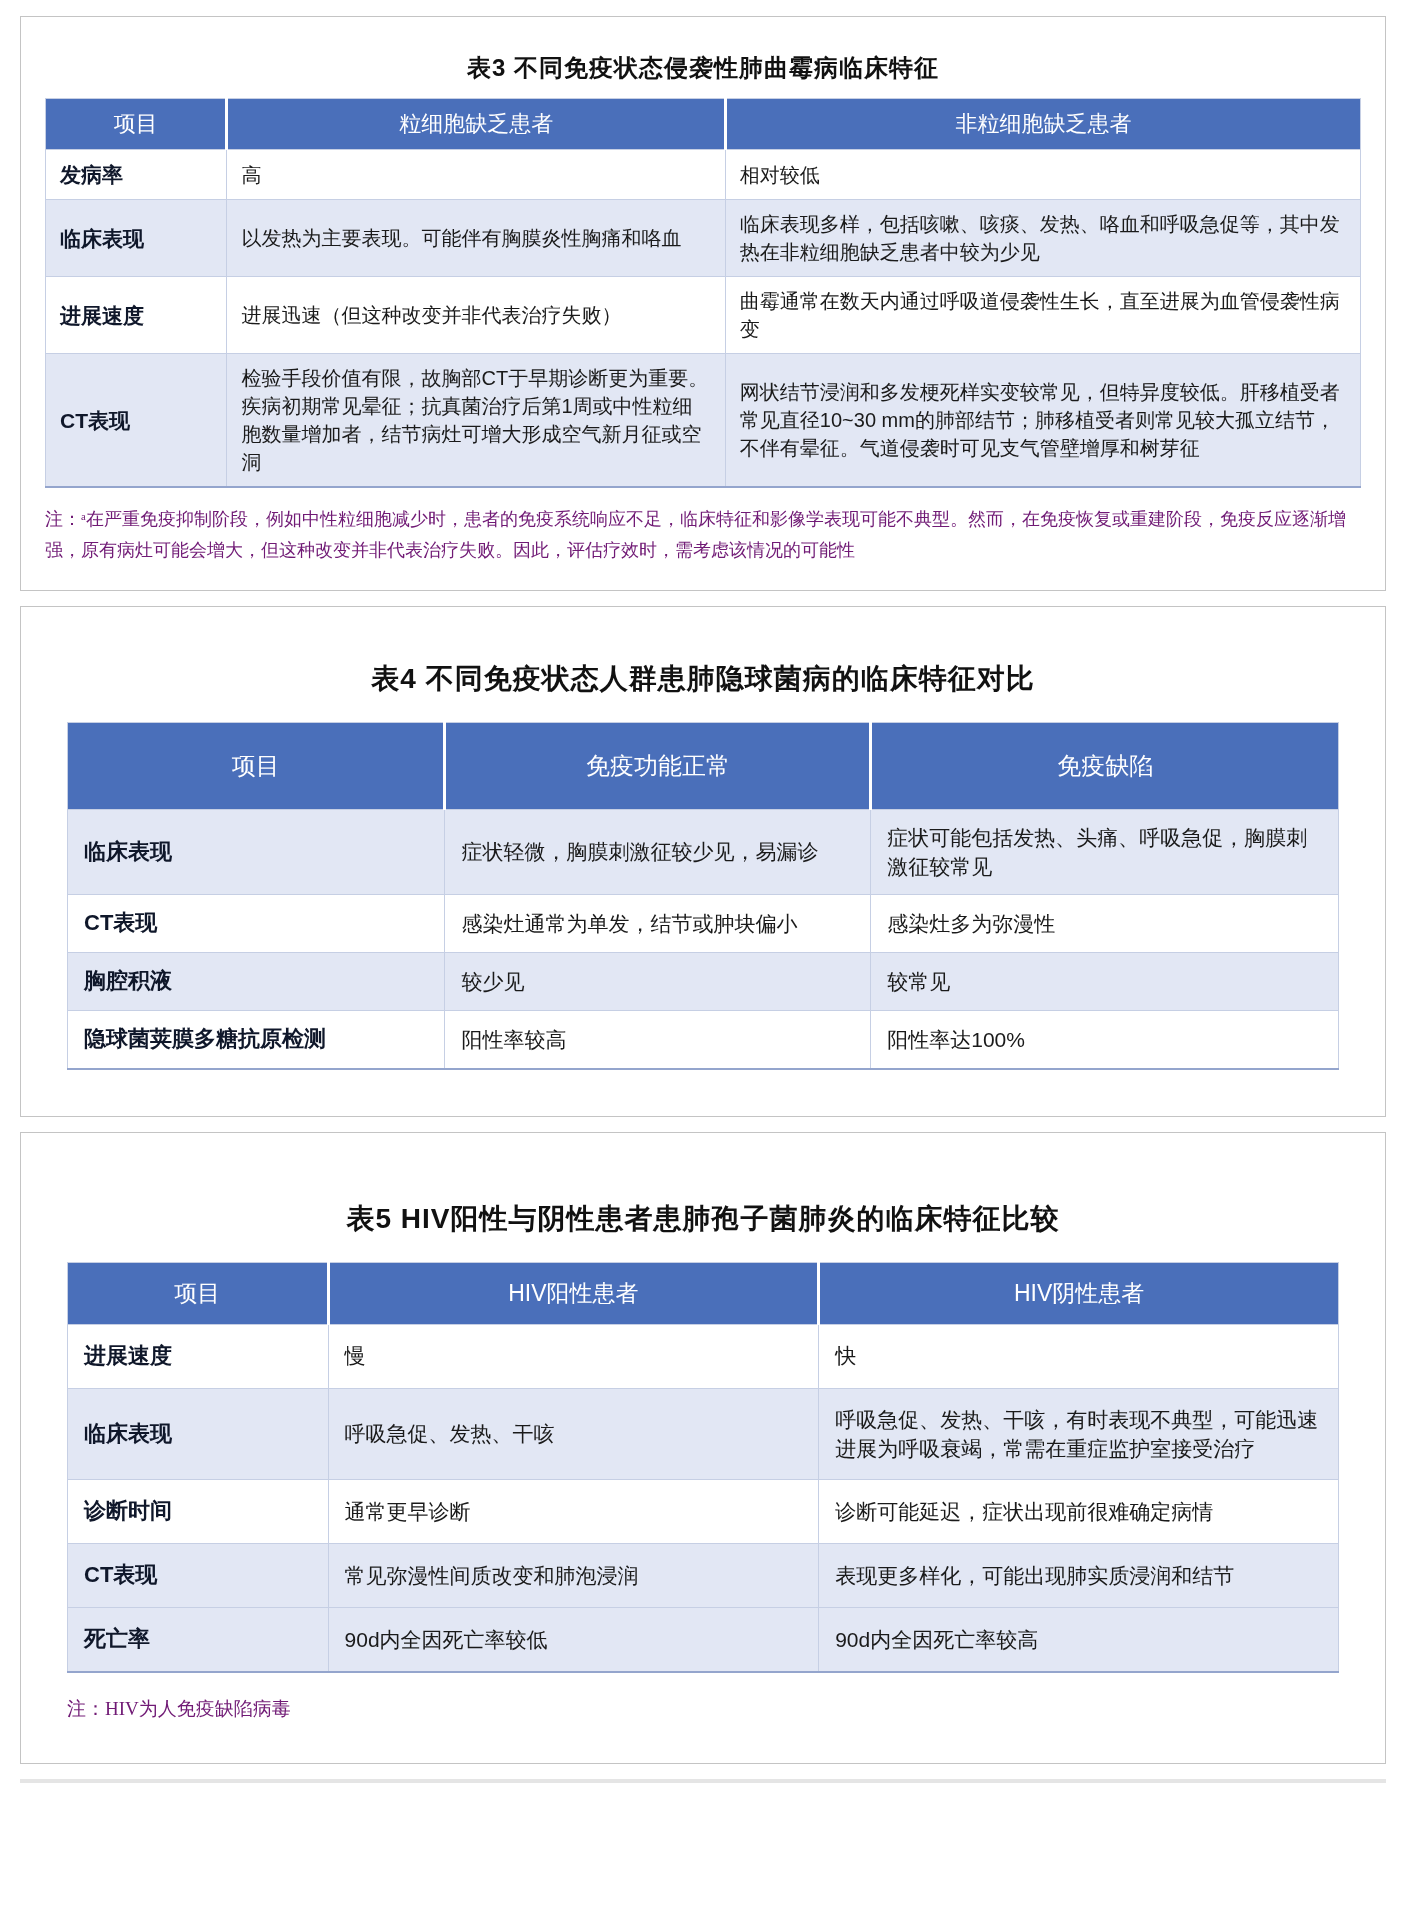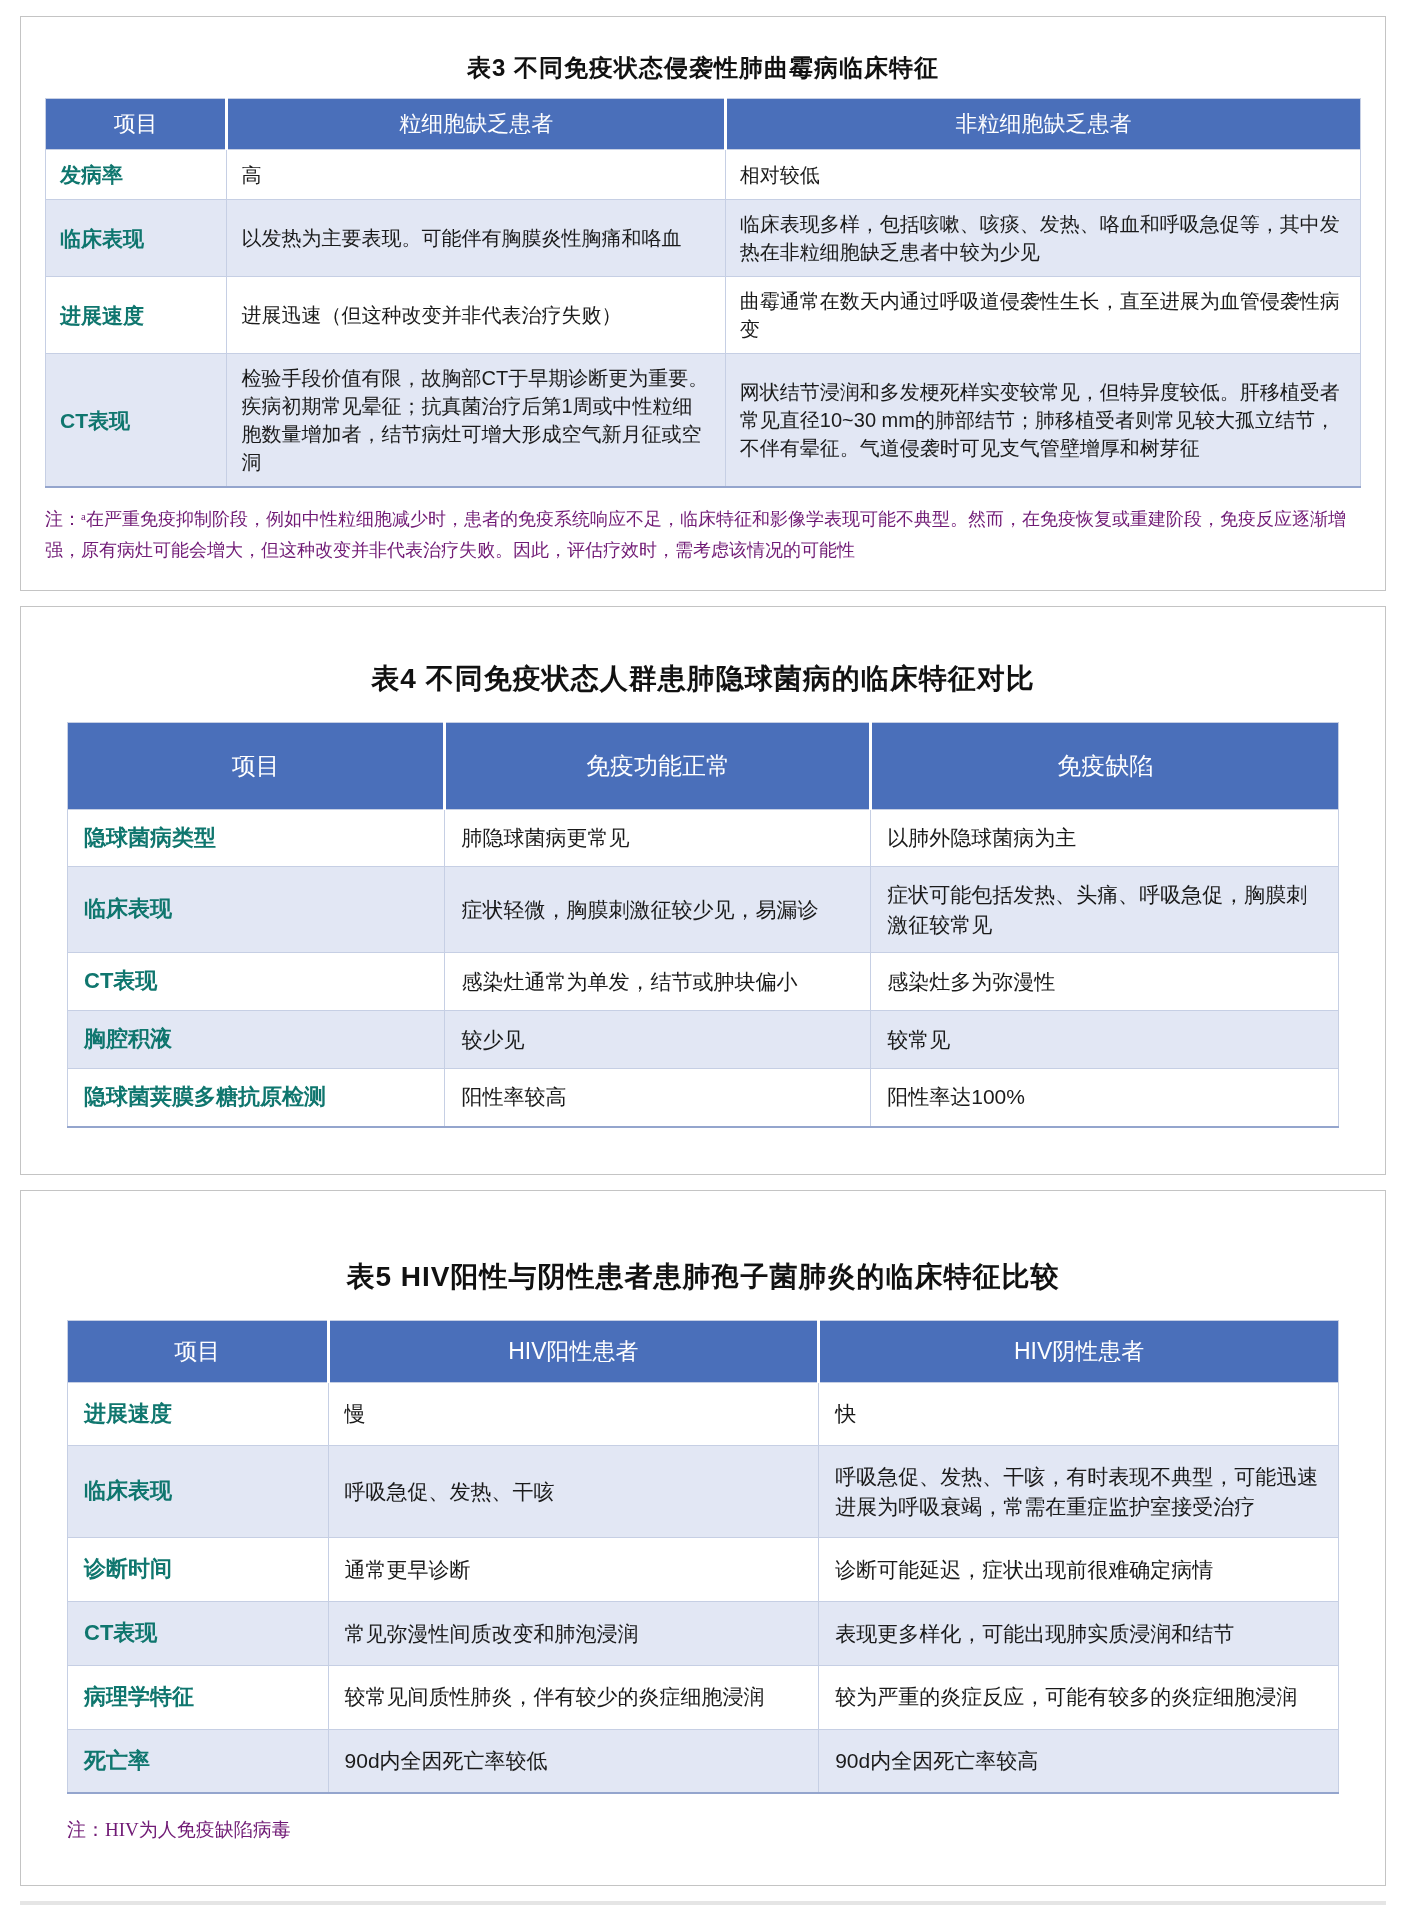--- a/index.html
+++ b/index.html
@@ -56,21 +56,21 @@
   tbody tr > *{
     border-top:1px solid var(--grid);
     vertical-align:middle;
     text-align:left;
     padding:10px 14px;
     font-size:20px;
     line-height:1.4;
     word-break:break-all;
   }
   tbody tr > *:not(:first-child){border-left:1px solid var(--grid)}
-  tbody th{font-weight:700;color:#0f766e;font-size:21px}
+  tbody th{font-weight:700;color:#0f172a;font-size:21px}
   tbody tr.band{background:var(--band-bg)}
   
   .t3 col.c1{width:13.8%} .t3 col.c2{width:37.9%} .t3 col.c3{width:48.3%}
   
   .t4 col.c1{width:29.7%} .t4 col.c2{width:33.5%} .t4 col.c3{width:36.8%}
   .t4 thead th{padding:27px 8px;font-size:24px}
   .t4 tbody tr > *{padding:13px 16px;font-size:21px}
   .t4 tbody th{font-size:22px}
   
   .t5 col.c1{width:20.5%} .t5 col.c2{width:38.6%} .t5 col.c3{width:40.9%}
@@ -145,25 +145,20 @@
             <col class="c3">
           </colgroup>
         <thead>
             <tr>
               <th>项目</th>
               <th>免疫功能正常</th>
               <th>免疫缺陷</th>
             </tr>
           </thead>
         <tbody>
-            <tr>
-              <th scope="row">隐球菌病类型</th>
-              <td>肺隐球菌病更常见</td>
-              <td>以肺外隐球菌病为主</td>
-            </tr>
             <tr class="band">
               <th scope="row">临床表现</th>
               <td>症状轻微，胸膜刺激征较少见，易漏诊</td>
               <td>症状可能包括发热、头痛、呼吸急促，胸膜刺激征较常见</td>
             </tr>
             <tr>
               <th scope="row">CT表现</th>
               <td>感染灶通常为单发，结节或肿块偏小</td>
               <td>感染灶多为弥漫性</td>
             </tr>
@@ -212,25 +207,20 @@
             <tr>
               <th scope="row">诊断时间</th>
               <td>通常更早诊断</td>
               <td>诊断可能延迟，症状出现前很难确定病情</td>
             </tr>
             <tr class="band">
               <th scope="row">CT表现</th>
               <td>常见弥漫性间质改变和肺泡浸润</td>
               <td>表现更多样化，可能出现肺实质浸润和结节</td>
             </tr>
-            <tr>
-              <th scope="row">病理学特征</th>
-              <td>较常见间质性肺炎，伴有较少的炎症细胞浸润</td>
-              <td>较为严重的炎症反应，可能有较多的炎症细胞浸润</td>
-            </tr>
             <tr class="band">
               <th scope="row">死亡率</th>
               <td>90d内全因死亡率较低</td>
               <td>90d内全因死亡率较高</td>
             </tr>
           </tbody>
       </table>
     </div>
     <p class="footnote">注：HIV为人免疫缺陷病毒</p>
   </section>

